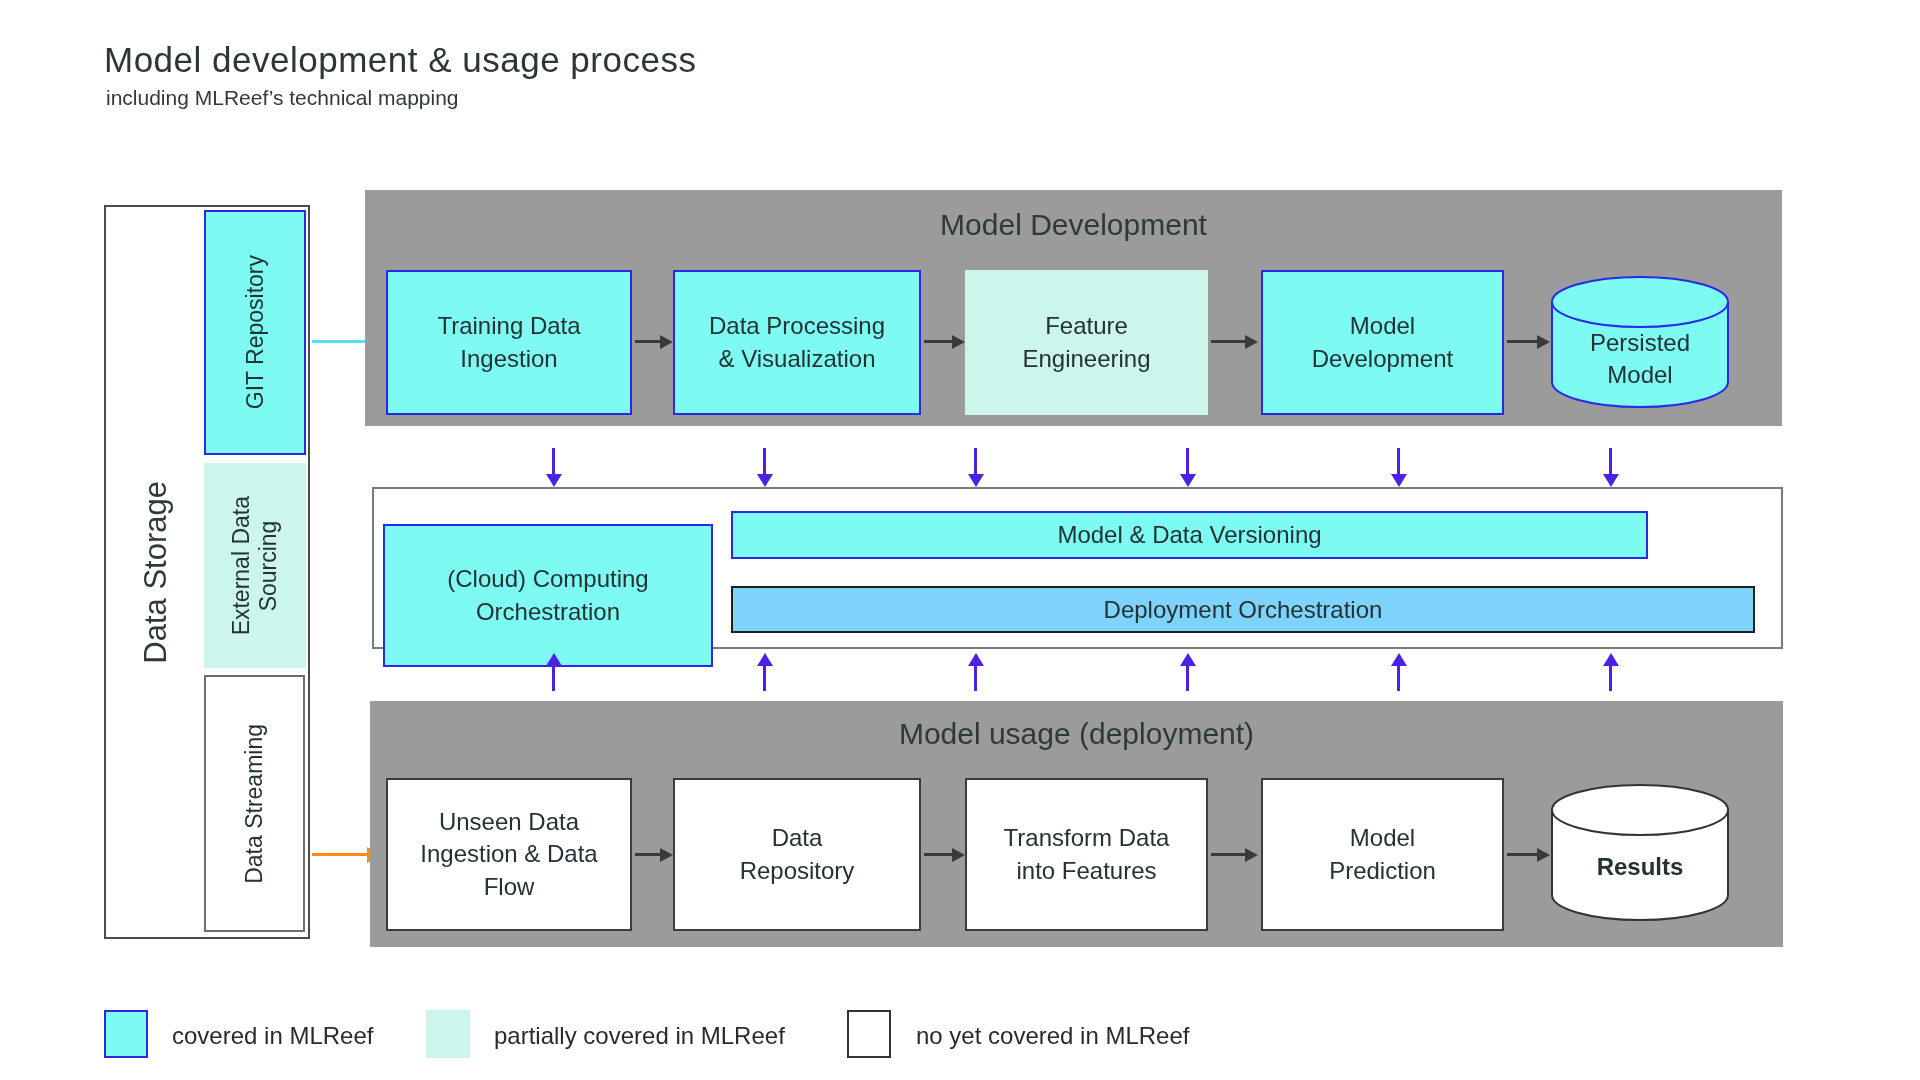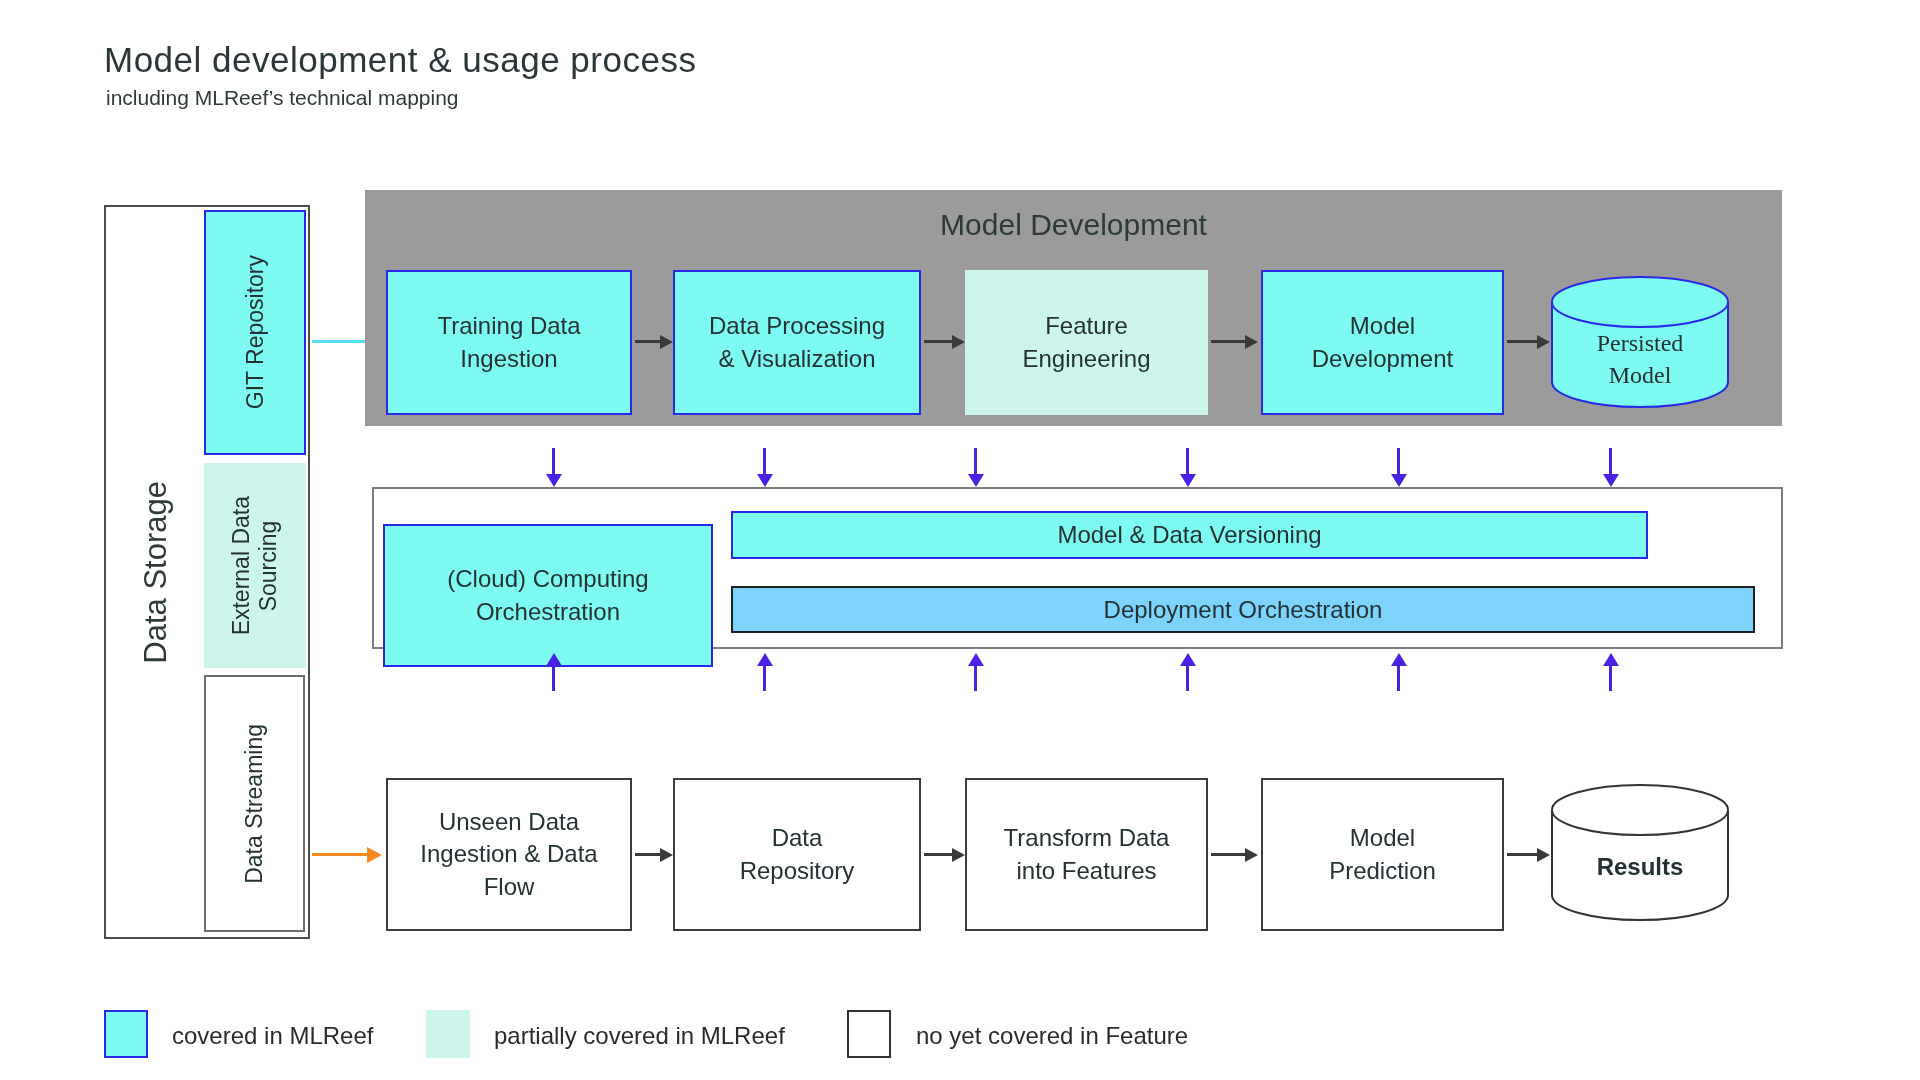--- a/index.html
+++ b/index.html
@@ -91,21 +91,21 @@
     <span class="box-label">Feature
 Engineering</span>
   </div>
   <div class="abs arrow-h" style="left:1211px;top:340px;width:34px;"></div>
   <div class="abs node fill-covered" style="left:1261px;top:270px;width:243px;height:145px;">
     <span class="box-label">Model
 Development</span>
   </div>
   <div class="abs arrow-h" style="left:1507px;top:340px;width:30px;"></div>
 
-  <div class="abs" style="left:1550px;top:275px;width:180px;height:135px;font-family:Liberation Serif, serif;">
+  <div class="abs" style="left:1550px;top:275px;width:180px;height:135px;">
     <svg width="180" height="135" viewBox="0 0 180 135">
       <path d="M2,27 L2,107 A88,25 0 0 0 178,107 L178,27" fill="#7dfaf2" stroke="#2a2ae6" stroke-width="2"></path>
       <ellipse cx="90" cy="27" rx="88" ry="25" fill="#7dfaf2" stroke="#2a2ae6" stroke-width="2"></ellipse>
     </svg>
     <div class="cyl-label" style="top:52px;">Persisted
 Model</div>
   </div>
 
   <div class="abs arrow-v arrow-down" style="left:552px;top:448px;height:27px;"></div>
   <div class="abs arrow-v arrow-down" style="left:763px;top:448px;height:27px;"></div>
@@ -126,20 +126,23 @@
     <span>Deployment Orchestration</span>
   </div>
 
   <div class="abs arrow-v arrow-up" style="left:552px;top:665px;height:26px;"></div>
   <div class="abs arrow-v arrow-up" style="left:763px;top:665px;height:26px;"></div>
   <div class="abs arrow-v arrow-up" style="left:974px;top:665px;height:26px;"></div>
   <div class="abs arrow-v arrow-up" style="left:1186px;top:665px;height:26px;"></div>
   <div class="abs arrow-v arrow-up" style="left:1397px;top:665px;height:26px;"></div>
   <div class="abs arrow-v arrow-up" style="left:1609px;top:665px;height:26px;"></div>
 
+  <div class="abs band" style="left:370px;top:701px;width:1413px;height:246px;">
+    <div class="abs band-header" style="top:16px;">Model usage (deployment)</div>
+  </div>
 
   <div class="abs node fill-none" style="left:386px;top:778px;width:246px;height:153px;">
     <span class="box-label">Unseen Data
 Ingestion &amp; Data
 Flow</span>
   </div>
   <div class="abs arrow-h" style="left:635px;top:853px;width:25px;"></div>
   <div class="abs node fill-none" style="left:673px;top:778px;width:248px;height:153px;">
     <span class="box-label">Data
 Repository</span>
@@ -164,15 +167,15 @@
     <div class="cyl-label" style="top:68px;">Results</div>
   </div>
 
   <div class="abs fill-covered" style="left:104px;top:1010px;width:44px;height:48px;box-sizing:border-box;"></div>
   <div class="abs legend-label" style="left:172px;top:1022px;">covered in MLReef</div>
 
   <div class="abs fill-partial" style="left:426px;top:1010px;width:44px;height:48px;box-sizing:border-box;"></div>
   <div class="abs legend-label" style="left:494px;top:1022px;">partially covered in MLReef</div>
 
   <div class="abs" style="left:847px;top:1010px;width:44px;height:48px;background:#fff;border:2px solid #333;box-sizing:border-box;"></div>
-  <div class="abs legend-label" style="left:916px;top:1022px;">no yet covered in Feature</div>
+  <div class="abs legend-label" style="left:916px;top:1022px;">no yet covered in MLReef</div>
 
 </div>
 
 </body></html>

